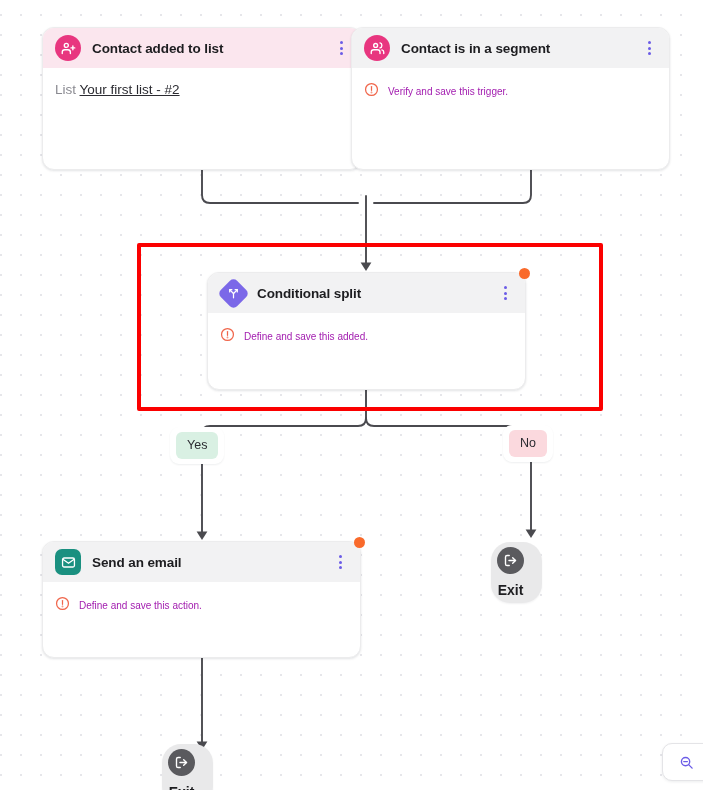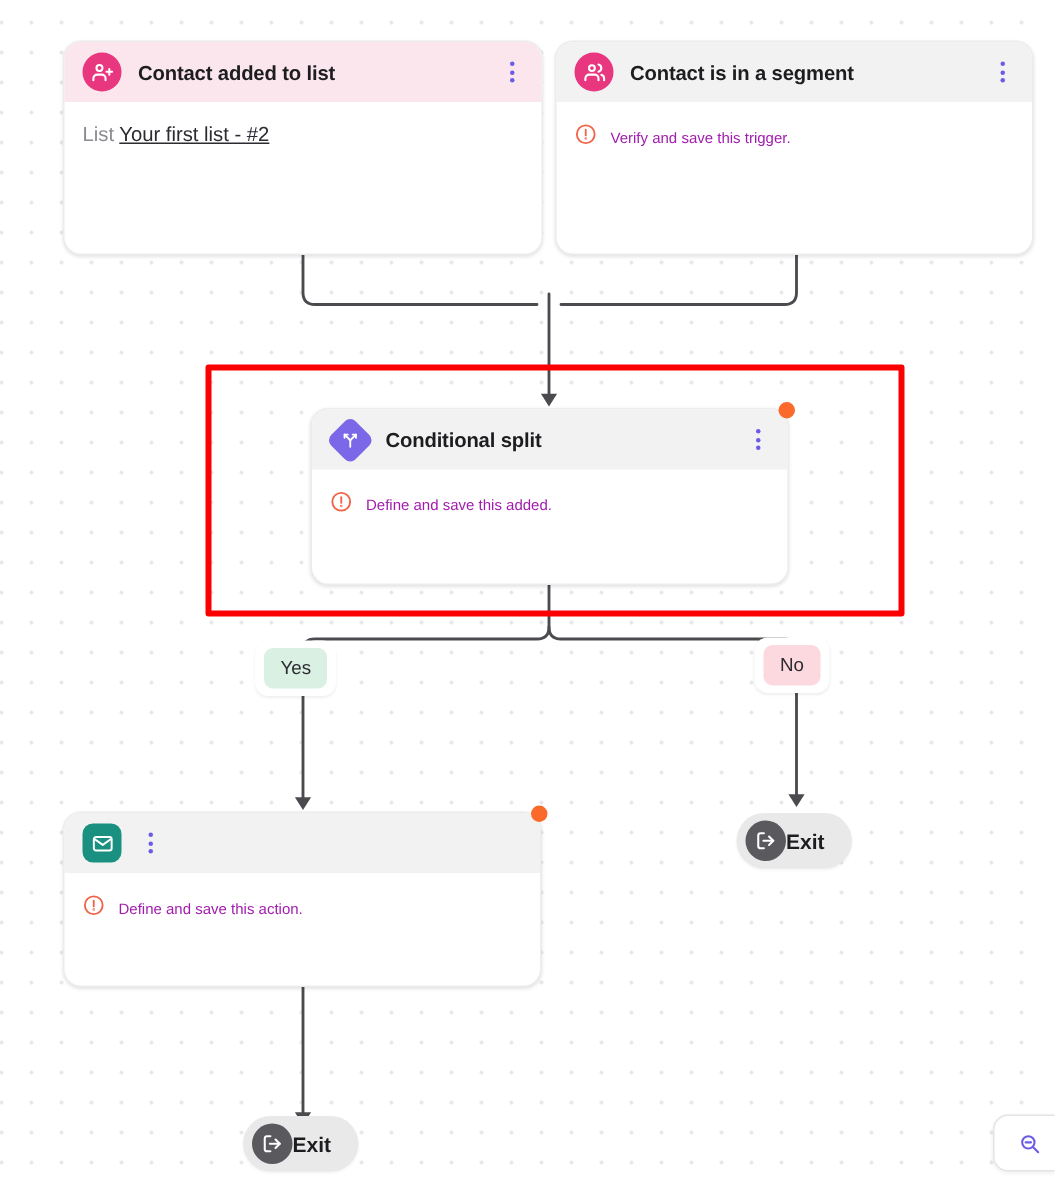--- a/index.html
+++ b/index.html
@@ -107,25 +107,26 @@
     padding: 6px 11px;
     border-radius: 6px;
     line-height: 15px;
   }
   .pill-yes { background: #d9f0e3; }
   .pill-no  { background: #fbd9de; }
 
   
   .exit {
     position: absolute;
-    display: flex; align-items: center; gap: 0;
+    display: flex; align-items: center; gap: 8px;
     background: #e9e9ea;
     border-radius: 19px;
     padding: 5px 18px 5px 6px;
     box-shadow: 0 1px 2px rgba(16,24,40,.06);
+    flex-direction: column;
   }
   .exit-ic {
     width: 27px; height: 27px; border-radius: 50%;
     background: #5a5a5e;
     display: flex; align-items: center; justify-content: center;
   }
   .exit-lb { font-size: 14px; font-weight: bold; color: #1d1d20; }
 
   
   #redbox {
@@ -193,21 +194,21 @@
       </span>
     </div>
     <div class="card-body">
       <div class="list-row">
         <span>List</span>
         <b>Your first list - #2</b>
       </div>
     </div>
   </div>
 
-  <div class="card" style="left:370px; top:27px; width:319px; height:143px;">
+  <div class="card" style="left:351px; top:27px; width:319px; height:143px;">
     <div class="card-head head-grey">
       <span class="icn icn-circle-pink">
         <svg width="15" height="15" viewBox="0 0 24 24" fill="none" stroke="#ffffff" stroke-width="2.2" stroke-linecap="round" stroke-linejoin="round">
           <path d="M16 20v-2a4 4 0 0 0-4-4H6a4 4 0 0 0-4 4v2"></path>
           <circle cx="9" cy="7" r="3.1"></circle>
           <path d="M22 20v-2a4 4 0 0 0-3-3.87"></path>
           <path d="M16 3.13a4 4 0 0 1 0 7.75"></path>
         </svg>
       </span>
       <span class="card-title">Contact is in a segment</span>
@@ -275,20 +276,21 @@
 
   <div class="card" style="left:42px; top:541px; width:319px; height:117px;">
     <span class="dot-badge"></span>
     <div class="card-head head-grey">
       <span class="icn icn-square-teal">
         <svg width="15" height="15" viewBox="0 0 24 24" fill="none" stroke="#ffffff" stroke-width="2.1" stroke-linecap="round" stroke-linejoin="round">
           <rect x="2.5" y="4.8" width="19" height="14.4" rx="2.4"></rect>
           <path d="M3.5 7.2L12 13.2 20.5 7.2"></path>
         </svg>
       </span>
+      <span class="card-title">Send an email</span>
       <span class="kebab">
         <i></i>
           <i></i>
           <i></i>
       </span>
     </div>
     <div class="card-body">
       <div class="warn-row">
         <span>
           <svg width="15" height="15" viewBox="0 0 24 24" fill="none" stroke="#f0654a" stroke-width="2" stroke-linecap="round">

